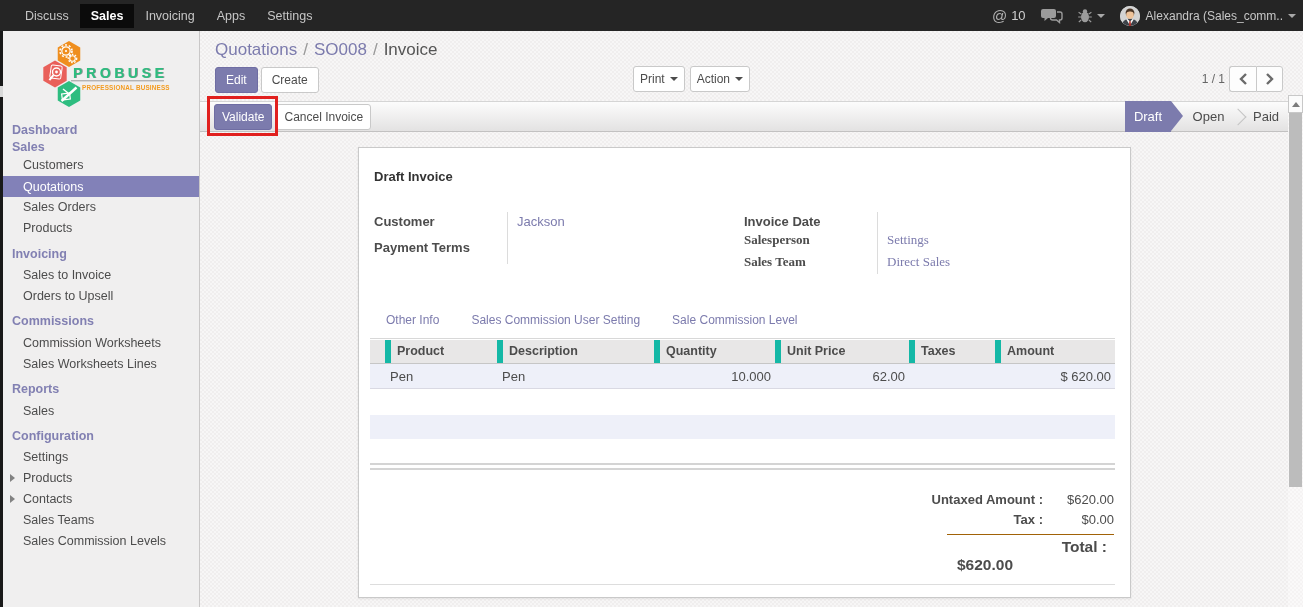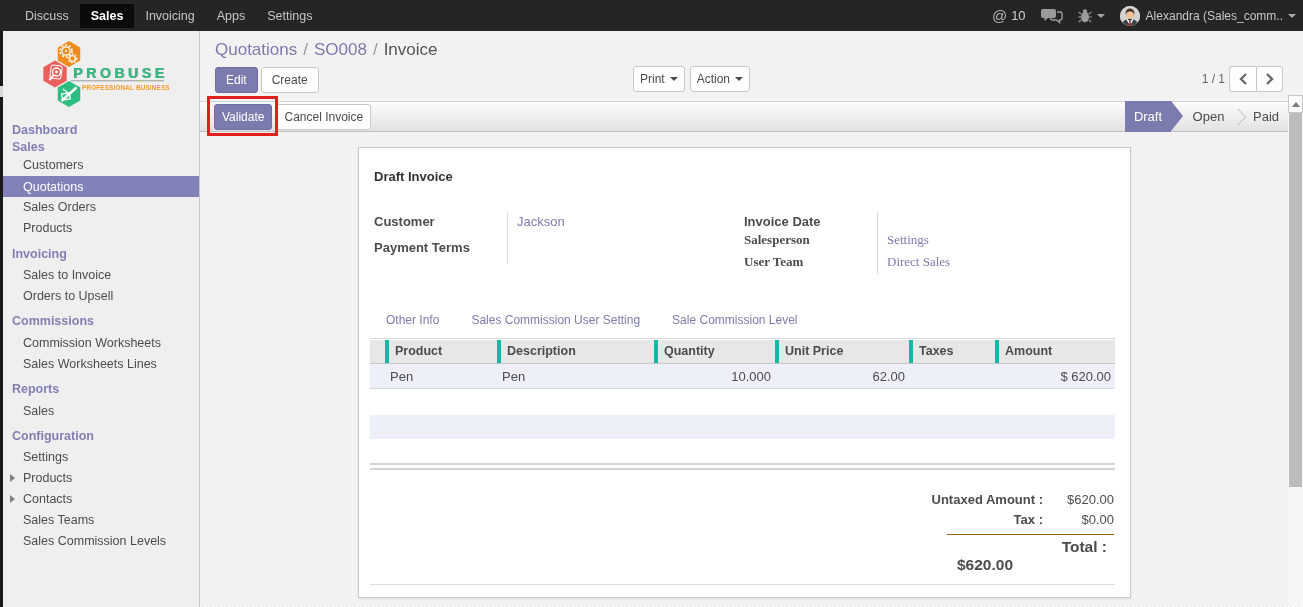--- a/index.html
+++ b/index.html
@@ -87,21 +87,21 @@
 
   
   .tabs { position:absolute; left:11px; top:154px; width:745px; height:37px; border-bottom:1px solid #d8d8d8; }
   .tab { float:left; height:37px; line-height:37px; padding:0 16px; color:#7c7bad; font-size:12px; cursor:pointer; }
   .tab.active { background:#ffffff; border:1px solid #d8d8d8; border-bottom:1px solid #ffffff; border-radius:3px 3px 0 0; margin-bottom:-1px; height:38px; line-height:36px; color:#4c4c4c; width:99px; text-align:center; padding:0; position:relative; z-index:2; }
 
   
   .ltable { position:absolute; left:11px; top:192px; width:745px; }
   .lt-row { display:grid; grid-template-columns:15px 112px 157px 121px 134px 86px 120px; }
   .lt-head { background:#e8e7e7; height:24px; border-bottom:1px solid #c6c6c6; }
-  .lt-head .lt-cell { font-weight:bold; font-size:12.5px; color:#4c4c4c; border-left:4px solid #14b8a6; padding-top:4px; }
+  .lt-head .lt-cell { font-weight:bold; font-size:12.5px; color:#4c4c4c; border-left:6px solid #14b8a6; padding-top:4px; }
   .lt-head .lt-cell:first-child { border-left:none; }
   .lt-data { background:#eef0f9; height:25px; border-bottom:1px solid #d9d9e3; }
   .lt-data .lt-cell { font-size:13px; color:#4c4c4c; padding-top:5px; padding-left:5px; }
   .lt-cell { padding-left:6px; overflow:hidden; white-space:nowrap; }
   .lt-cell.num { text-align:right; padding-right:4px; padding-left:0; }
 
   .empty-strip { position:absolute; left:11px; top:267px; width:745px; height:24px; background:#eef0f9; }
   .sep-line1 { position:absolute; left:11px; top:315px; width:745px; height:2px; background:#d4d4d4; }
   .sep-line2 { position:absolute; left:11px; top:320px; width:745px; height:2px; background:#d4d4d4; }
 
@@ -291,21 +291,21 @@
           <div class="fg-values">
             <div class="frow h26 fvalue">Jackson</div>
             <div class="frow h26 fvalue"></div>
           </div>
         </div>
 
         <div class="fgroup fg-right">
           <div class="fg-labels">
             <div class="frow h18 flabel">Invoice Date</div>
             <div class="frow h22 flabel">Salesperson</div>
-            <div class="frow h22 flabel">User Team</div>
+            <div class="frow h22 flabel">Sales Team</div>
           </div>
           <div class="fg-values">
             <div class="frow h18 fvalue"></div>
             <div class="frow h22 fvalue">Settings</div>
             <div class="frow h22 fvalue">Direct Sales</div>
           </div>
         </div>
 
         <div class="tabs">
           <div class="tab">Other Info</div>

